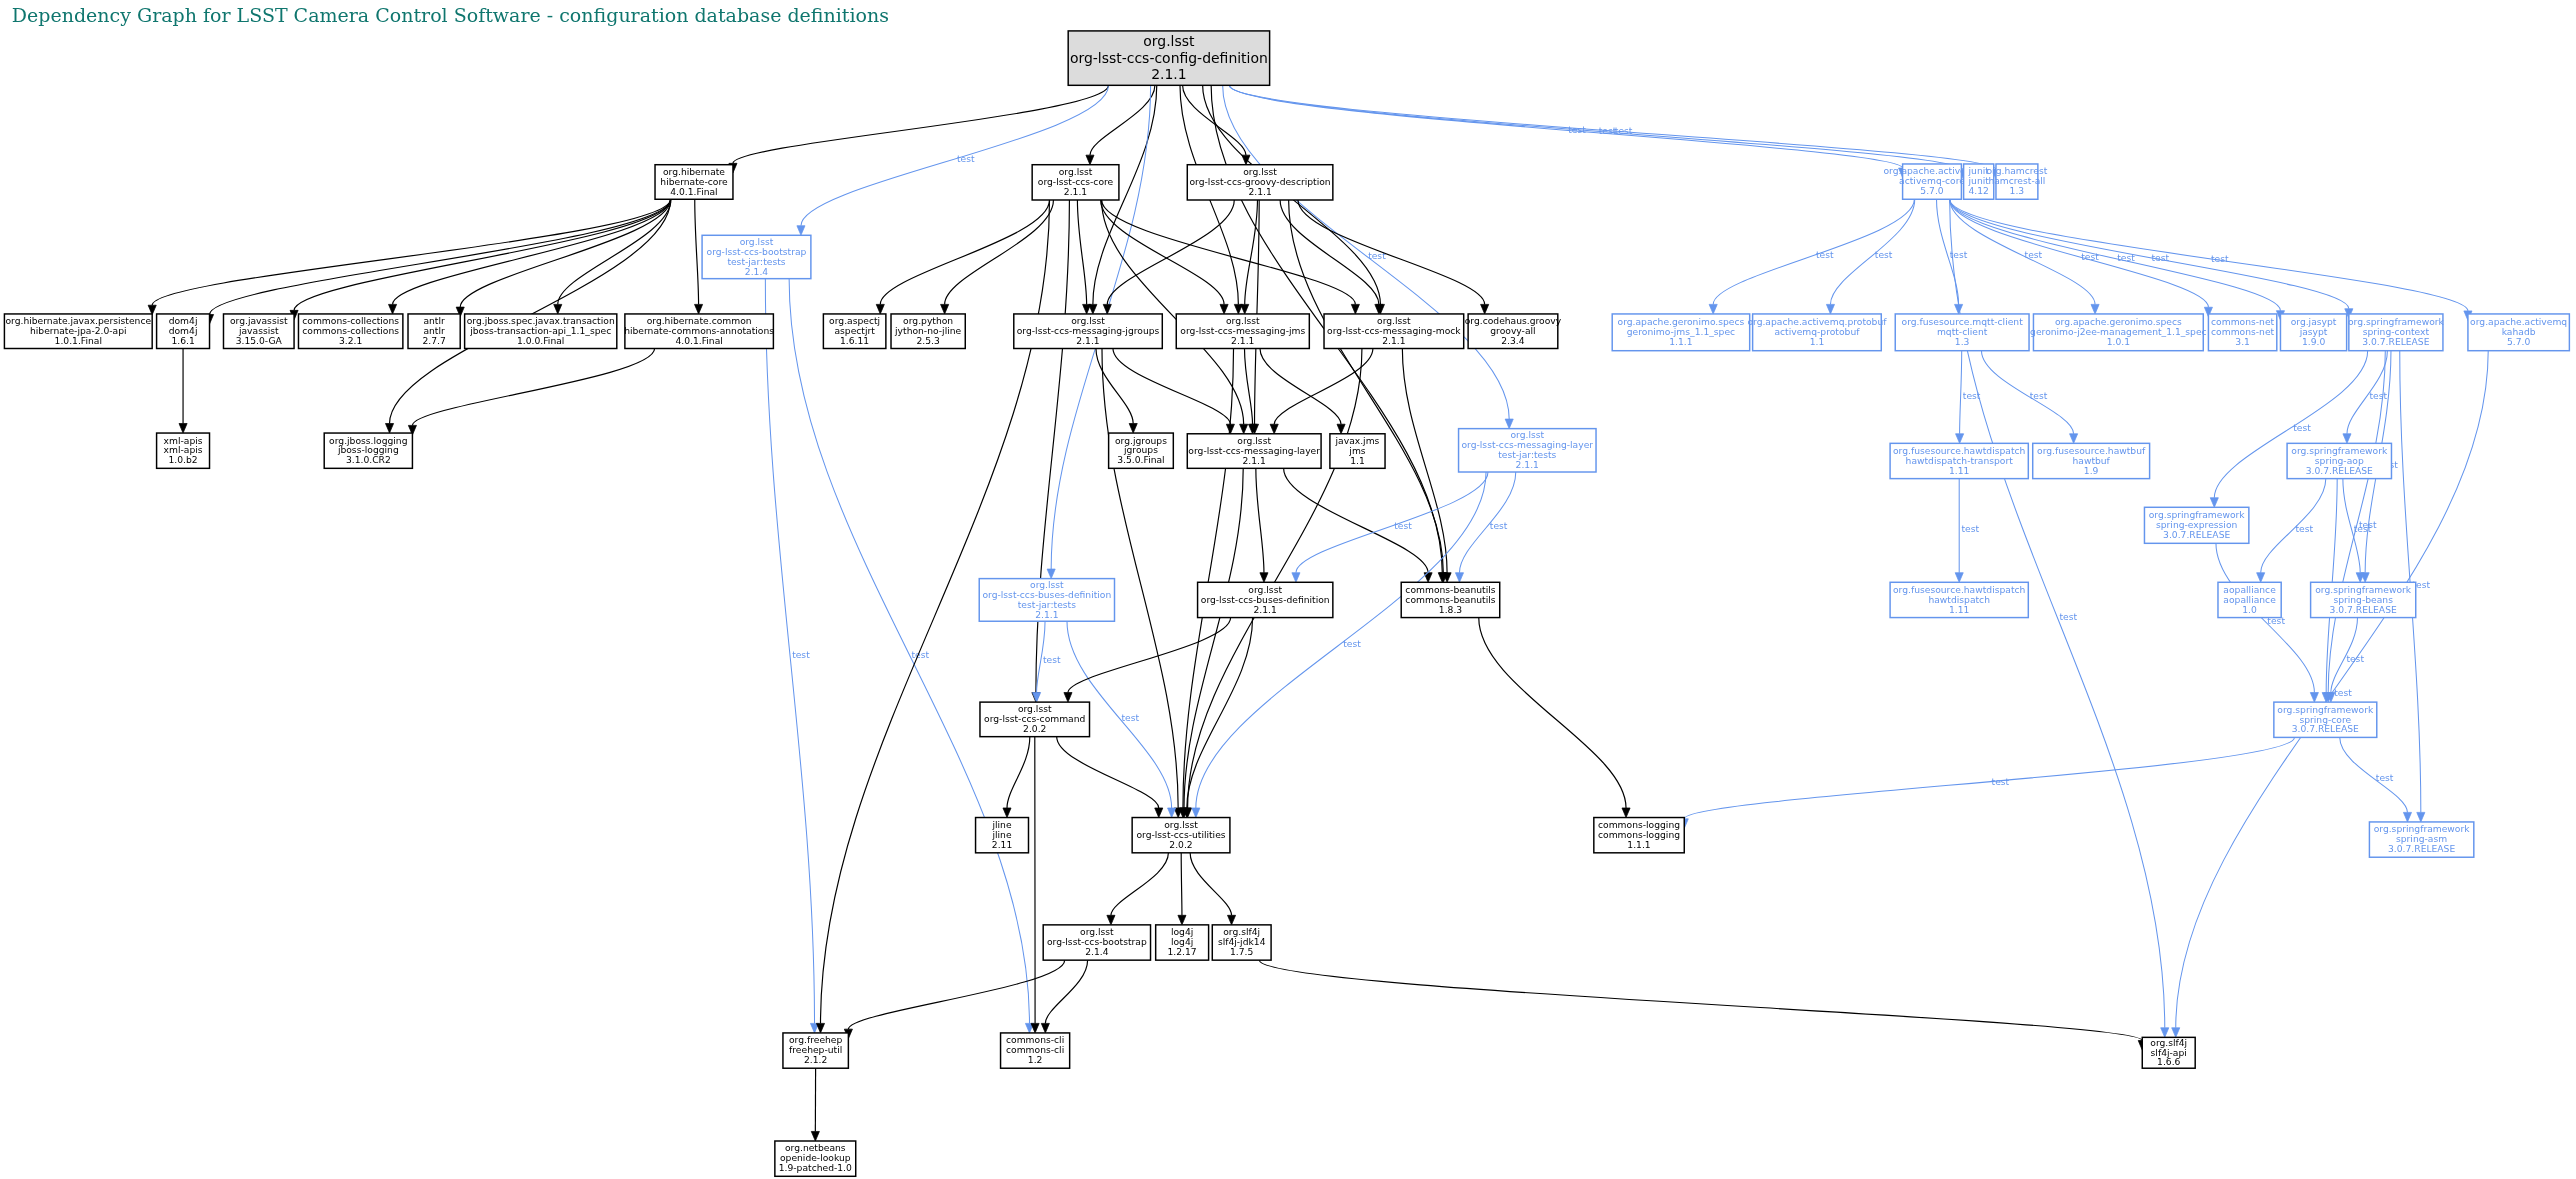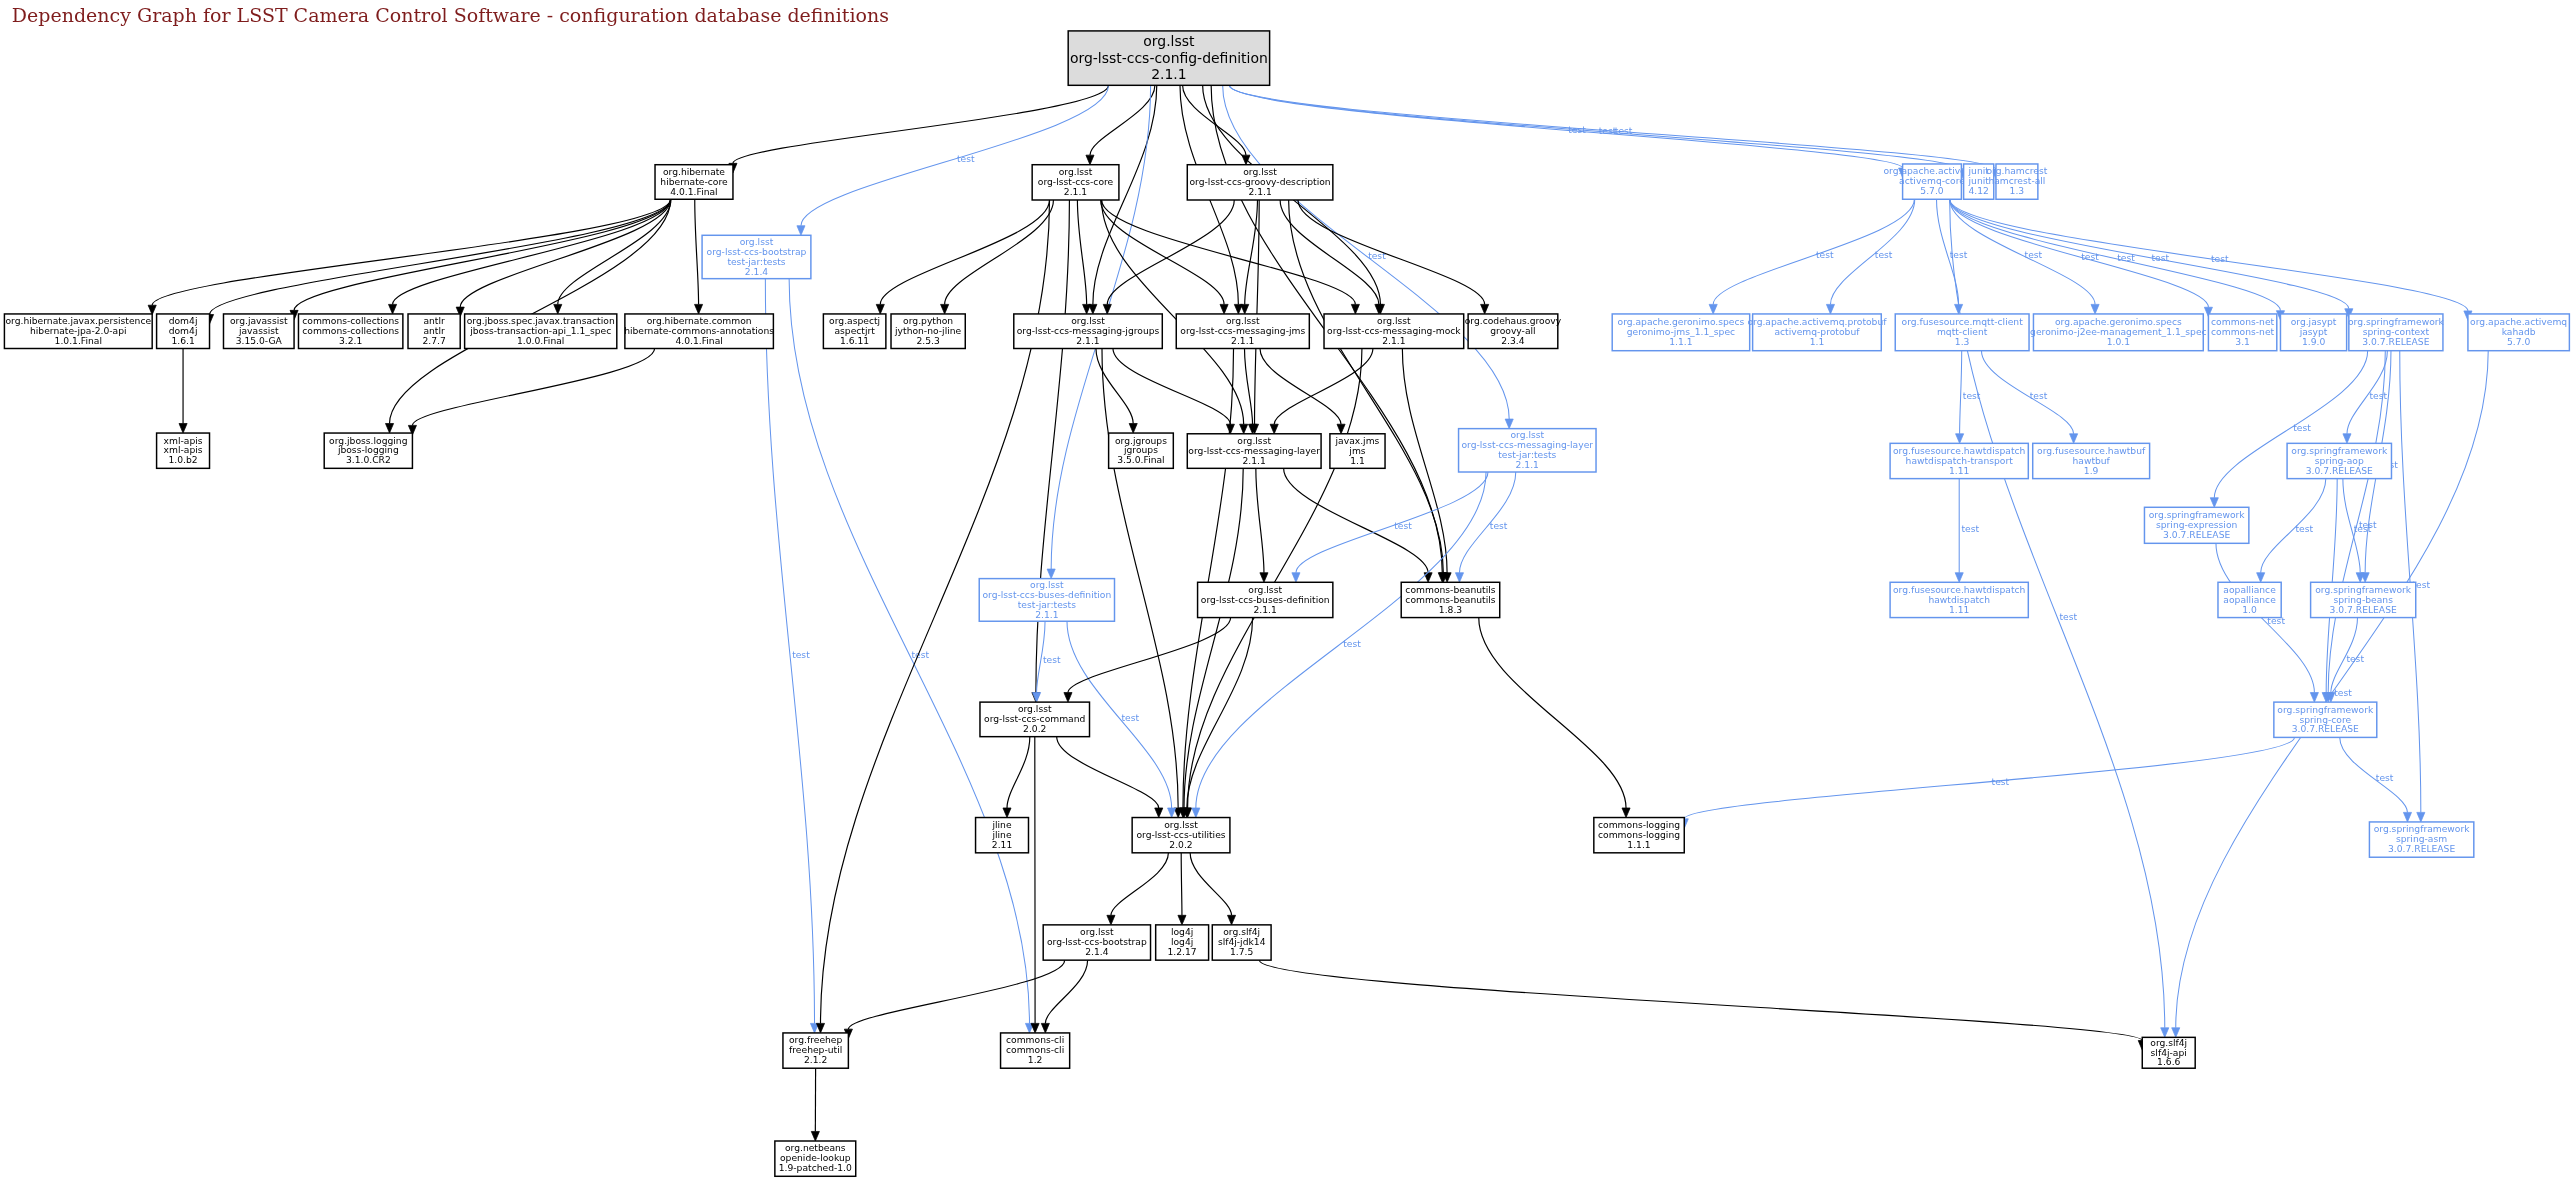--- a/index.html
+++ b/index.html
@@ -1,17 +1,17 @@
 <!DOCTYPE html>
 <html style="font-size:11.8px"><head>
 <meta charset="utf-8">
 <style>
   html, body { margin:0; padding:0; background:#ffffff; }
   body { width:2576px; height:1180px; position:relative; overflow:hidden; }
-  #graph-title { position:absolute; left:11.8px; top:4.4px; font-family:"DejaVu Serif", serif; font-size:19px; color:#7f1d1d; white-space:nowrap; }
+  #graph-title { position:absolute; left:11.8px; top:4.4px; font-family:"DejaVu Serif", serif; font-size:19px; color:#0f766e; white-space:nowrap; }
   svg#graph { position:absolute; left:0; top:0; }
   .node rect { fill:#ffffff; stroke:#000; stroke-width:2; }
   .node.root rect { fill:#dcdcdc; stroke:#000; stroke-width:2; }
   .node.test rect { fill:#ffffff; stroke:#6495ED; stroke-width:2; }
   .node text { font-family:"DejaVu Sans", sans-serif; font-size:12.5px; fill:#000; text-anchor:middle; }
   .node.root text { font-size:19px; }
   .node.test text { fill:#6495ED; }
   .edge path { fill:none; stroke:#000; stroke-width:1.6; }
   .edge.test path { stroke:#6495ED; stroke-width:1.4; }
   .edge polygon { fill:#000; stroke:#000; }

